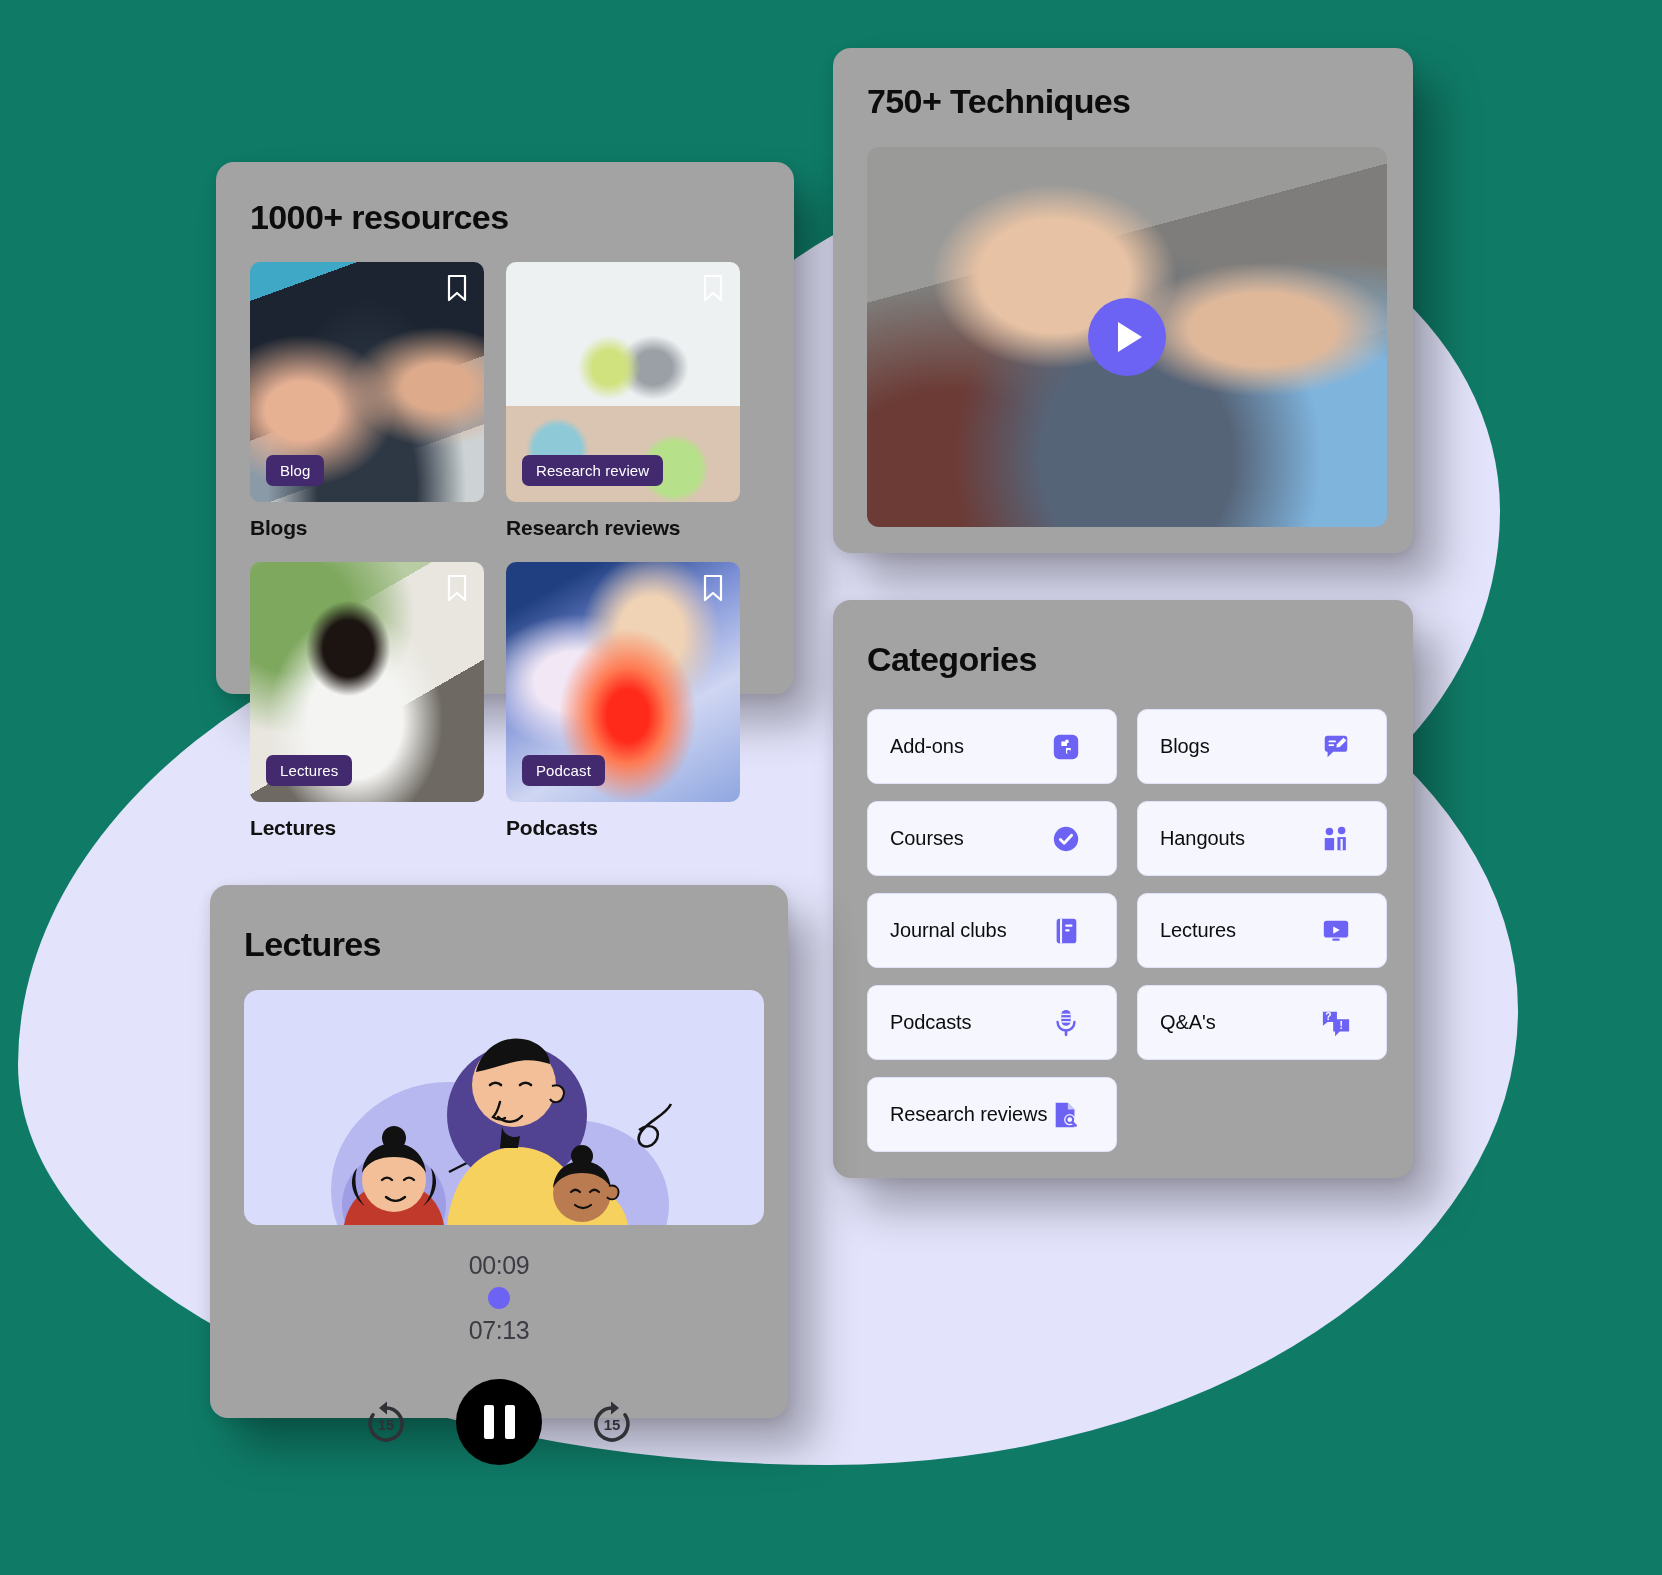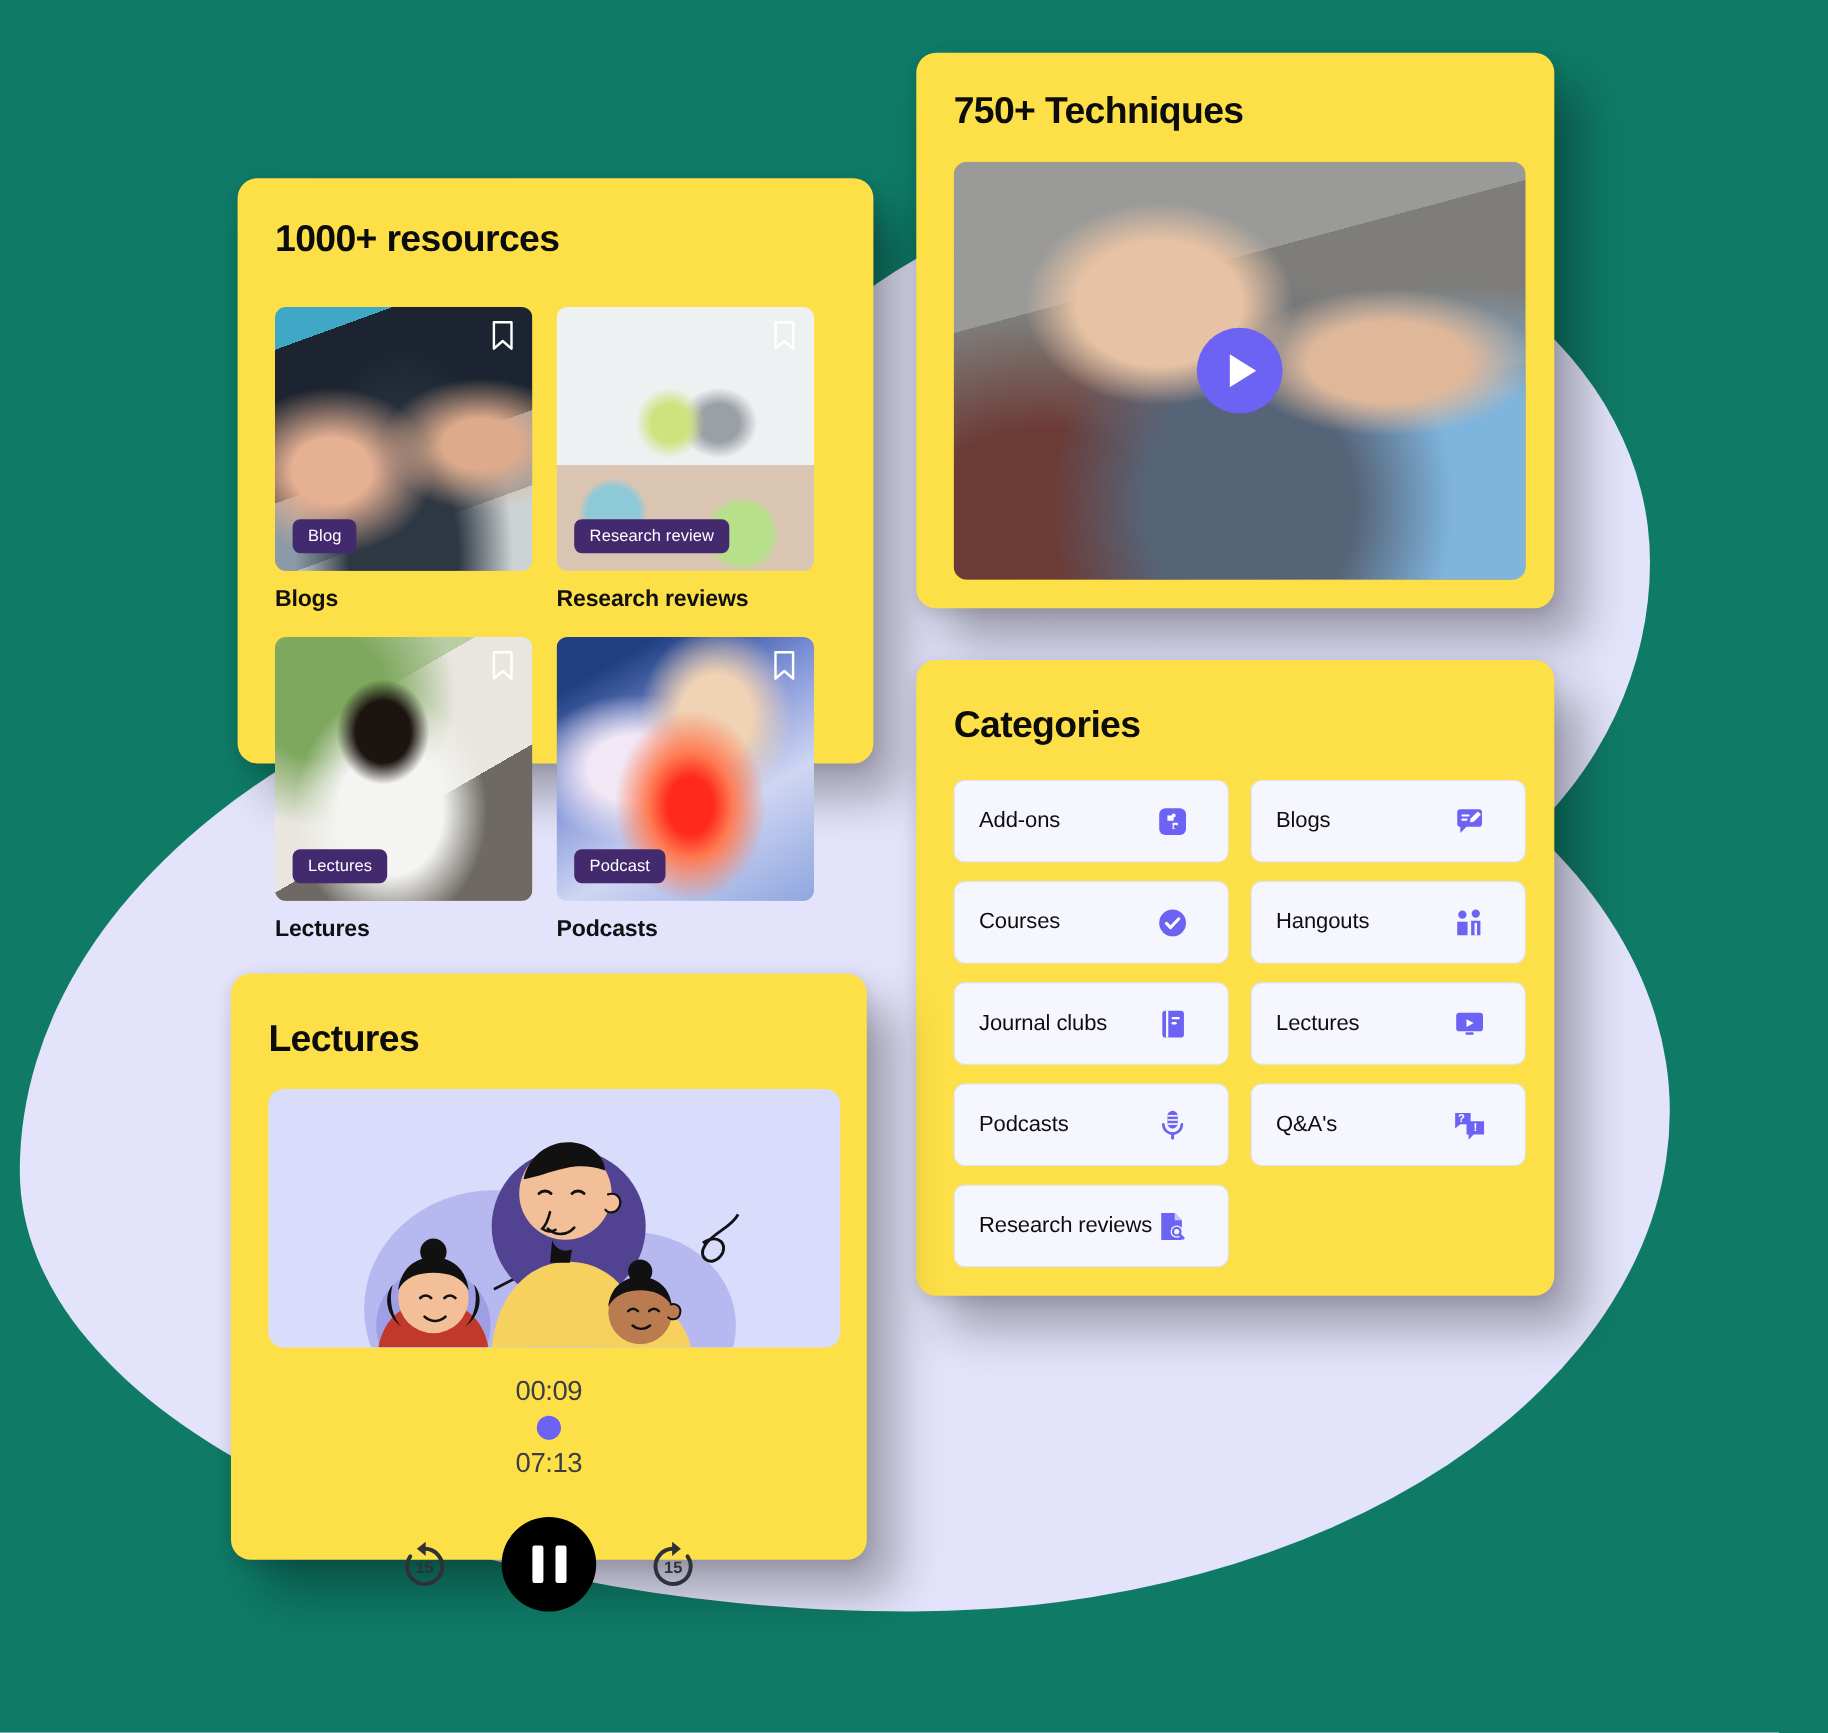--- a/index.html
+++ b/index.html
@@ -25,42 +25,42 @@
   }
   .blob-upper {
     left: 640px; top: 175px;
     width: 860px; height: 700px;
     border-radius: 50% 50% 48% 52% / 52% 48% 52% 48%;
   }
 
   
   .card {
     position: absolute;
-    background: #fde047;
+    background: #a3a3a3;
     border-radius: 18px;
     z-index: 5;
   }
   .shadow-big { box-shadow: 26px 30px 44px rgba(0,0,0,0.30), 0 4px 14px rgba(0,0,0,0.12); }
 
   .card-title {
     font-size: 34px;
     font-weight: bold;
     color: #0c0c0c;
     letter-spacing: -0.6px;
   }
 
   
   #resources-card { left: 216px; top: 162px; width: 578px; height: 532px; }
   #resources-card .card-title { margin: 36px 0 0 34px; }
   .res-grid {
     display: grid;
     grid-template-columns: 234px 234px;
     column-gap: 22px;
     row-gap: 22px;
-    margin: 42px 0 0 34px;
+    margin: 25px 0 0 34px;
   }
   .res-item { width: 234px; }
   .res-thumb {
     position: relative;
     width: 234px; height: 240px;
     border-radius: 10px;
     overflow: hidden;
   }
   .res-label {
     position: absolute; left: 16px; bottom: 16px;

